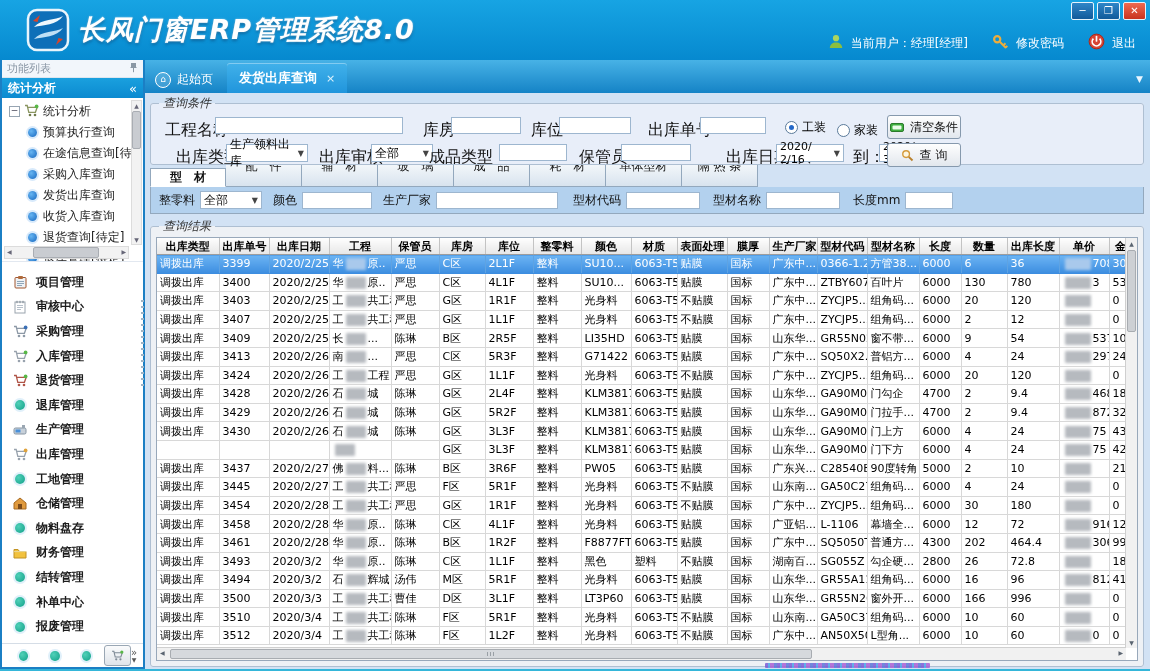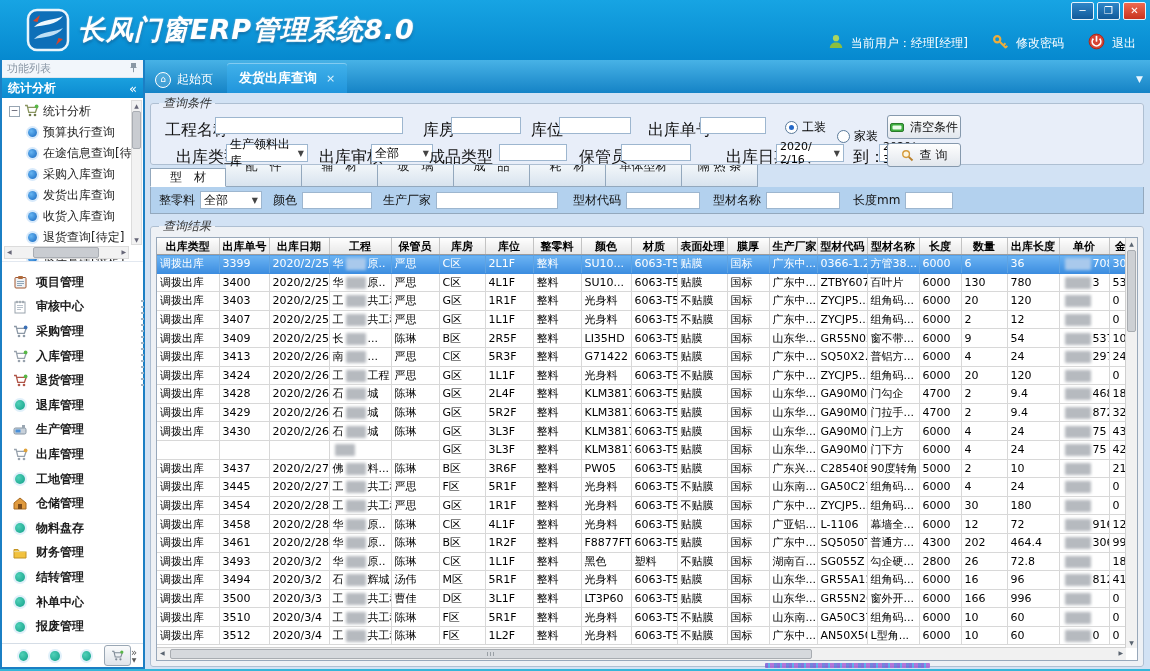--- a/index.html
+++ b/index.html
@@ -61,21 +61,21 @@
   .f-select .car{margin-left:auto;font-size:8px;color:#444;}
   .radio-wrap{position:absolute;display:flex;align-items:center;gap:4px;font-size:12px;}
   .radio{width:11px;height:11px;border-radius:50%;border:1px solid #5a7a9a;background:#fff;position:relative;}
   .radio.on::after{content:"";position:absolute;left:2.5px;top:2.5px;width:5px;height:5px;border-radius:50%;background:#2468c8;}
   .q-btn{position:absolute;width:72px;height:22px;background:linear-gradient(#fefefe,#e2e7ed);border:1px solid #8699ad;border-radius:3px;display:flex;align-items:center;justify-content:center;gap:6px;font-size:12px;color:#111;}
   
   .mat{margin-top:3px;flex:none;}
   .mat-tabs{display:flex;height:19px;align-items:flex-end;}
   .mat-tab{width:76px;height:30px;box-sizing:border-box;border:1px solid #93a8bd;border-left-width:0;background:linear-gradient(#fbfdfe,#d8e3ee);font-size:12px;text-align:center;line-height:17px;color:#111;white-space:nowrap;overflow:hidden;}
   .mat-tab:first-child{border-left-width:1px;}
-  .mat-tab.active{background:#fff;border-bottom-color:#fff;height:19px;font-weight:normal;}
+  .mat-tab.active{background:#fff;border-bottom-color:#fff;height:19px;font-weight:bold;}
   .filter-row{height:26px;background:#b3d1ee;border:1px solid #93a8bd;border-top:none;display:flex;align-items:center;gap:5px;padding:0 8px;font-size:12px;color:#111;}
   .fi{height:17px;background:#fff;border:1px solid #9db6cf;box-sizing:border-box;}
   .fsel{height:18px;width:62px;background:#fff;border:1px solid #9db6cf;box-sizing:border-box;display:flex;align-items:center;padding:0 3px;}
   .fsel .car{margin-left:auto;font-size:8px;color:#444;}
   
   .results-box{flex:1;margin-top:4px;background:#eef1f5;display:flex;flex-direction:column;min-height:0;}
   .grid{flex:1;position:relative;background:#fff;border:1px solid #98a8ba;margin:0 1px 1px;overflow:hidden;min-height:0;}
   table{border-collapse:collapse;table-layout:fixed;width:975px;}
   th{background:linear-gradient(#fefefe,#e7e7e7);border-right:1px solid #c3c3c3;border-bottom:1px solid #9d9d9d;font-size:11px;font-weight:bold;height:16px;padding:0 3px;text-align:center;white-space:nowrap;overflow:hidden;color:#000;}
   td{border-right:1px solid #d8d8d8;border-bottom:1px solid #d8d8d8;font-size:11px;height:17.6px;padding:0 3px;white-space:nowrap;overflow:hidden;color:#000;}
@@ -373,21 +373,21 @@
         <span class="f-label" style="left:272px;top:8px">库房</span>
         <div class="f-input" style="left:300px;top:5px;width:70px"></div>
         <span class="f-label" style="left:380px;top:8px">库位</span>
         <div class="f-input" style="left:408px;top:5px;width:72px"></div>
         <span class="f-label" style="left:497px;top:8px">出库单号</span>
         <div class="f-input" style="left:549px;top:5px;width:66px"></div>
         <span class="radio-wrap" style="left:634px;top:7px">
             <span class="radio on"></span>
             <span>工装</span>
           </span>
-        <span class="radio-wrap" style="left:686px;top:16px">
+        <span class="radio-wrap" style="left:686px;top:10px">
             <span class="radio"></span>
             <span>家装</span>
           </span>
         <div class="q-btn" style="left:736px;top:3px">
           <svg width="14" height="9" viewBox="0 0 14 9">
               <rect x="0.5" y="0.5" width="13" height="8" rx="1.5" fill="#3fae3f" stroke="#2a7a2a"></rect>
               <rect x="2.5" y="2.5" width="9" height="4" rx="1" fill="#eafbe8"></rect>
             </svg>
           <span>清空条件</span>
         </div>

